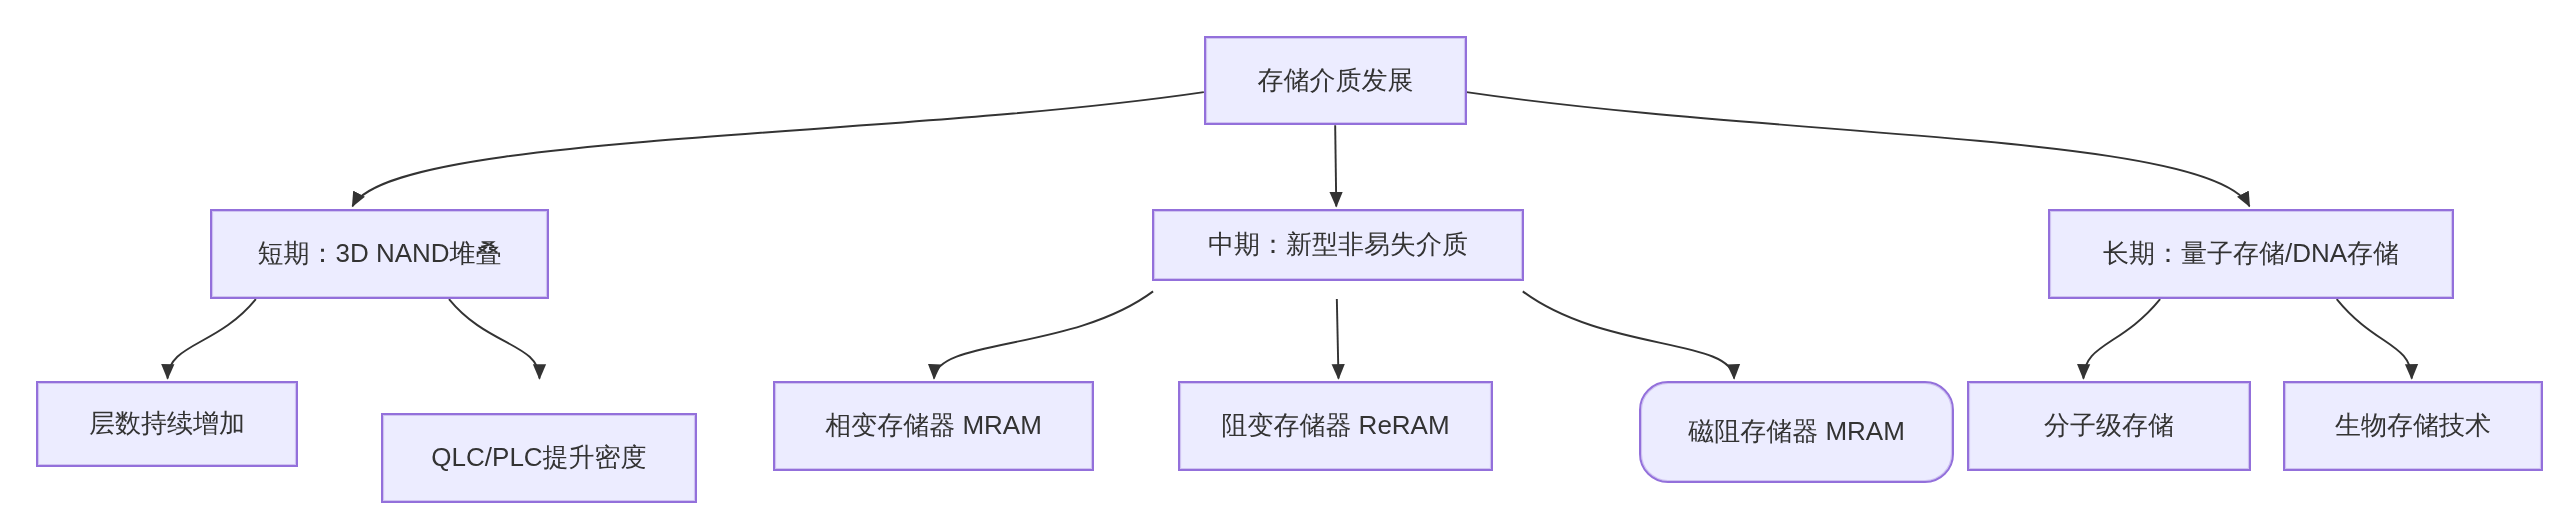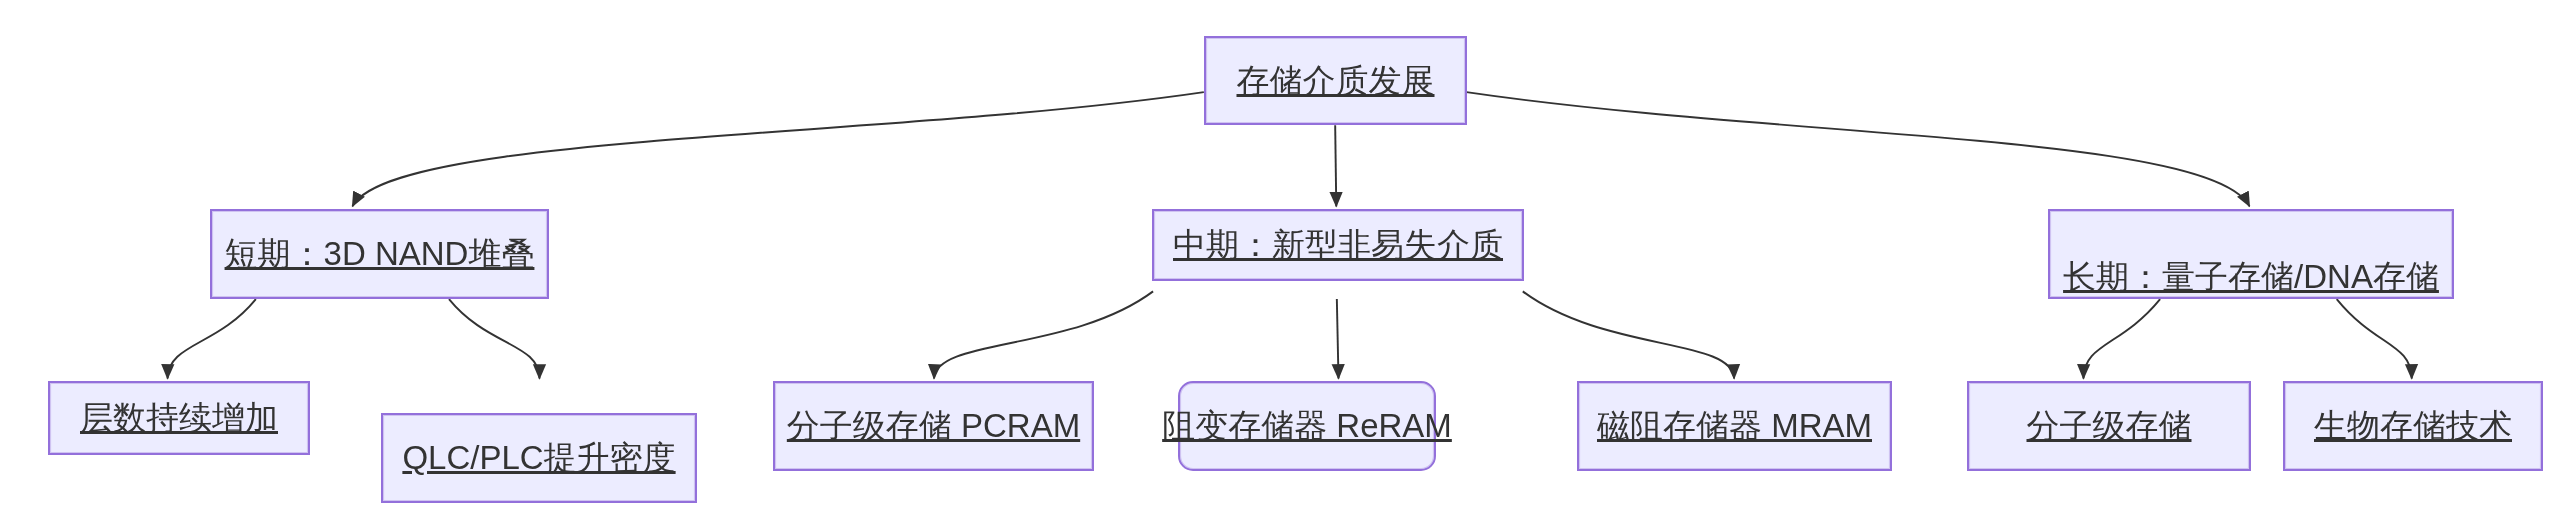--- a/index.html
+++ b/index.html
@@ -29,39 +29,38 @@
     stroke: var(--edge-color, #333333);
     stroke-width: 3.5px;
   }
   .node {
     position: absolute;
     box-sizing: border-box;
     background: var(--node-fill, #ECECFF);
     border: 2.2px solid var(--node-border, #9370DB);
     box-shadow: inset 0 0 0 1.1px #cfc3f1;
     color: var(--text-color, #333333);
-    font-size: 33px;
+    font-size: 26px;
     line-height: 1.2;
     display: flex;
     align-items: center;
     justify-content: center;
     text-align: center;
     white-space: nowrap;
-    text-decoration: underline;
   }
   
   .n-root   { left: 1204px; top:  36px; width: 263px; height: 89px; }
   .n-short  { left:  182px; top: 209px; width: 339px; height: 90px; margin-left: 28px; }
   .n-mid    { left: 1152px; top: 209px; width: 372px; height: 72px; }
-  .n-long   { left: 2048px; top: 209px; width: 406px; height: 90px; align-items: flex-end; }
-  .n-layers { left:   48px; top: 381px; width: 262px; height: 74px; text-align: right; }
+  .n-long   { left: 2048px; top: 209px; width: 406px; height: 90px; }
+  .n-layers { left:   36px; top: 381px; width: 262px; height: 86px; text-align: right; }
   .n-qlc    { left:  381px; top: 381px; width: 316px; height: 90px; margin-top: 32px; }
   .n-pcram  { left: 773px; top: 381px; width: 321px; height: 90px; }
-  .n-reram  { left: 1178px; top: 381px; width: 258px; height: 90px; border-radius: 15px; }
-  .n-mram   { left: 1577px; top: 381px; width: 315px; height: 90px; }
+  .n-reram  { left: 1178px; top: 381px; width: 315px; height: 90px; }
+  .n-mram   { left: 1639px; top: 381px; width: 315px; height: 102px; border-radius: 29px; }
   .n-mol    { left: 1967px; top: 381px; width: 284px; height: 90px; }
   .n-bio    { left: 2283px; top: 381px; width: 260px; height: 90px; }
 </style>
 </head>
 <body>
 
 <div class="canvas">
 
   <svg class="edges-layer" viewBox="0 0 4665 917" xmlns="http://www.w3.org/2000/svg" aria-hidden="true">
     <defs>
@@ -93,21 +92,21 @@
   <div class="node n-long">
     <span>长期：量子存储/DNA存储</span>
   </div>
   <div class="node n-layers">
     <span>层数持续增加</span>
   </div>
   <div class="node n-qlc">
     <span>QLC/PLC提升密度</span>
   </div>
   <div class="node n-pcram">
-    <span>分子级存储 PCRAM</span>
+    <span>相变存储器 MRAM</span>
   </div>
   <div class="node n-reram">
     <span>阻变存储器 ReRAM</span>
   </div>
   <div class="node n-mram">
     <span>磁阻存储器 MRAM</span>
   </div>
   <div class="node n-mol">
     <span>分子级存储</span>
   </div>

